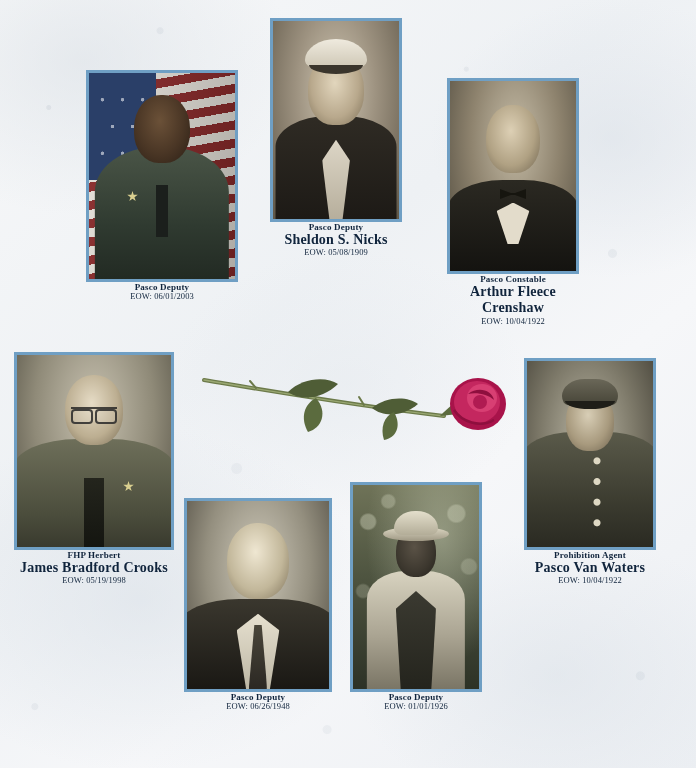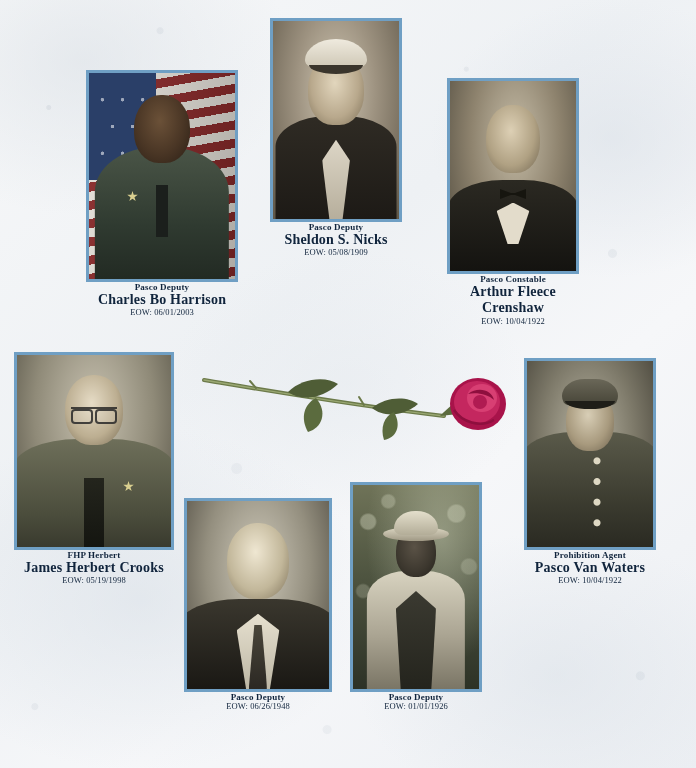--- a/index.html
+++ b/index.html
@@ -308,21 +308,20 @@
         <div class="canton"></div>
         <div class="figure-dark" style="width:92%; height:64%;"></div>
         <div class="head" style="width:56px; height:68px; top:22px;
              background:radial-gradient(ellipse at 46% 38%, #6b5138 0%, #4a3625 55%, #2b1f15 100%);"></div>
         <div class="tie-dark" style="width:12px; height:52px; top:112px;"></div>
         <div class="badge-star" style="left:38px; top:118px;"></div>
       </div>
     </div>
     <div class="caption">
       <div class="rank">Pasco Deputy</div>
-      <div class="name">Charles Bo Harrison</div>
       <div class="eow">EOW: 06/01/2003</div>
     </div>
   </div>
 
   <div class="portrait-block" style="left:270px; top:18px; width:132px;">
     <div class="photo-frame" style="width:132px; height:204px;">
       <div class="photo-inner art-nicks">
         <div class="suit"></div>
         <div class="head" style="width:56px; height:70px; top:34px;
              background:radial-gradient(ellipse at 48% 40%, #e2d6bd 0%, #b8a88c 58%, #7c6f57 100%);"></div>
@@ -361,21 +360,21 @@
         <div class="uniform"></div>
         <div class="head" style="width:58px; height:70px; top:20px;
              background:radial-gradient(ellipse at 46% 40%, #e6dcc6 0%, #bcae91 58%, #776b54 100%);"></div>
         <div class="glasses" style="top:52px;"></div>
         <div class="tieband"></div>
         <div class="badge-star" style="left:106px; top:126px;"></div>
       </div>
     </div>
     <div class="caption">
       <div class="rank">FHP Herbert</div>
-      <div class="name">James Herbert Crooks</div>
+      <div class="name">James Bradford Crooks</div>
       <div class="eow">EOW: 05/19/1998</div>
     </div>
   </div>
 
   <div class="portrait-block" style="left:524px; top:358px; width:132px;">
     <div class="photo-frame" style="width:132px; height:192px;">
       <div class="photo-inner art-vanwaters">
         <div class="coat"></div>
         <div class="head" style="width:48px; height:60px; top:30px;
              background:radial-gradient(ellipse at 46% 40%, #d8ceb6 0%, #a89a7e 58%, #6b604c 100%);"></div>

